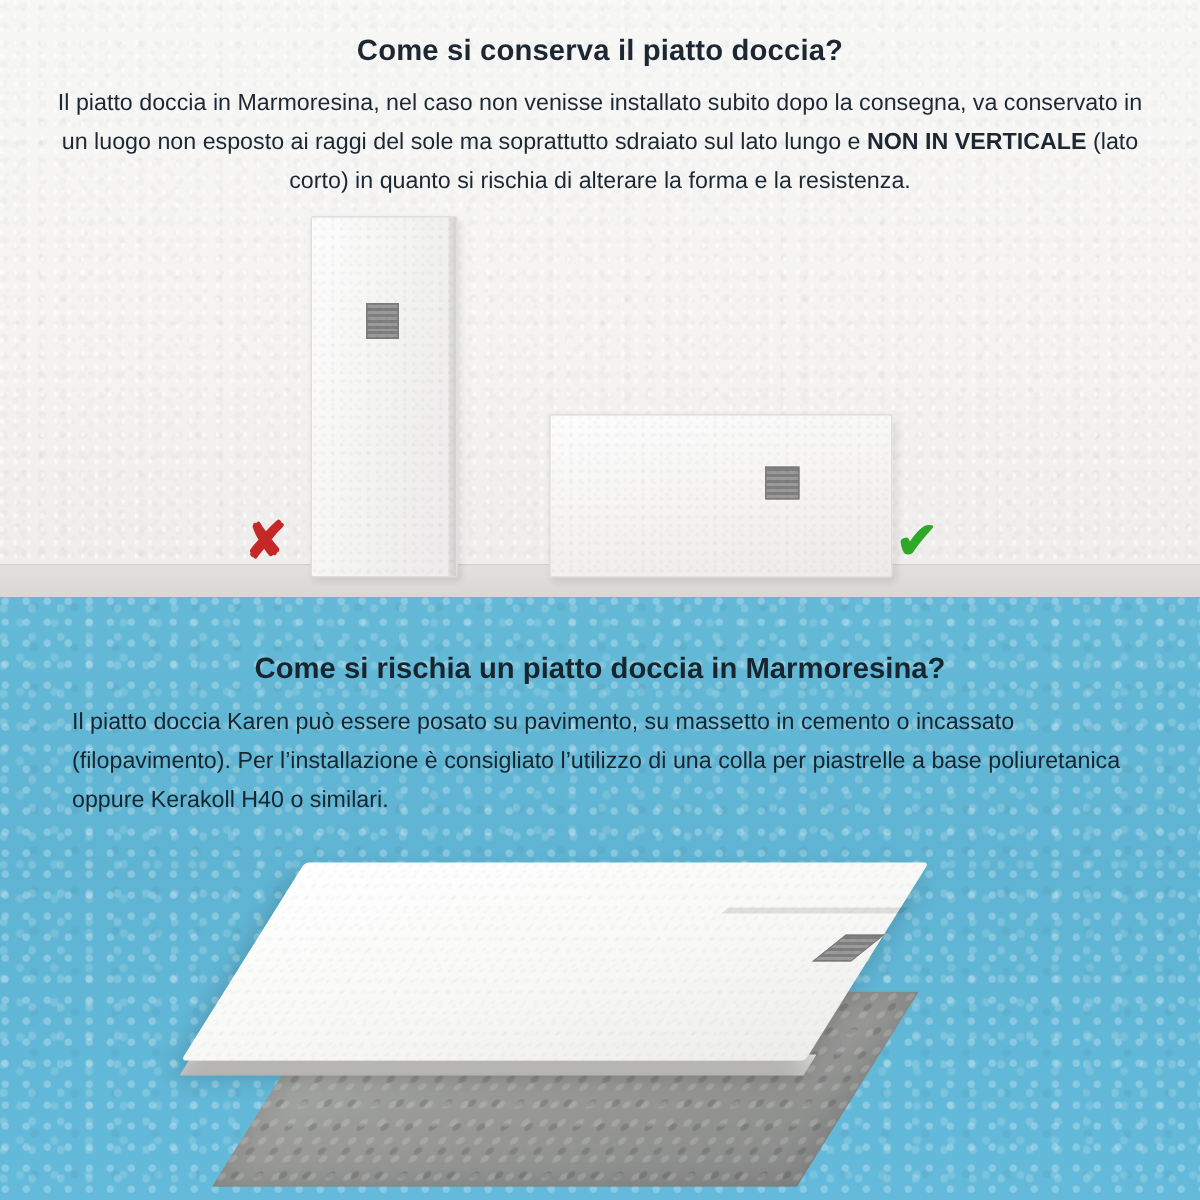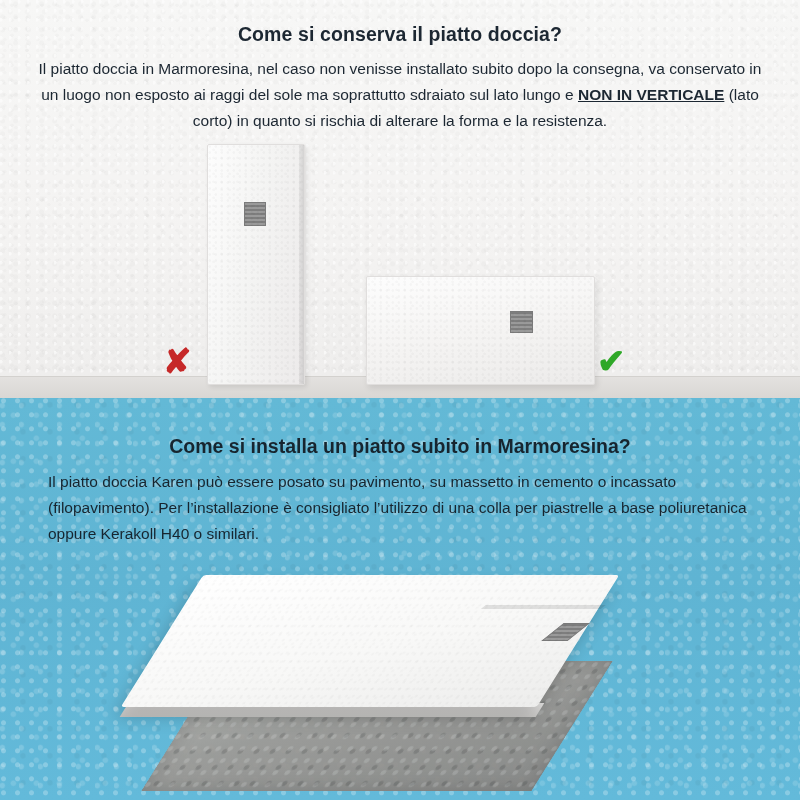--- a/index.html
+++ b/index.html
@@ -58,21 +58,20 @@
   .body-1 {
     position: absolute;
     left: 38px; right: 38px; top: 40px;
     text-align: center;
     font-size: 15.5px;
     line-height: 26px;
     color: #1c2732;
   }
   .body-1 .strong-underline {
     font-weight: bold;
-    text-decoration: underline;
   }
 
   
   .tray-vertical {
     position: absolute;
     left: 207px; top: 144px;
     width: 98px; height: 241px;
     background: linear-gradient(100deg, #fdfdfd 0%, #f4f4f3 45%, #eceaea 100%);
     border: 1px solid #e0dedd;
     border-radius: 2px;
@@ -286,21 +285,21 @@
       <div class="drain-h"></div>
     </div>
 
     <div class="mark-cross">✘</div>
     <div class="mark-check">✔</div>
   </section>
 
   <section class="section-two">
     <div class="water-texture"></div>
 
-    <h1 class="title-2">Come si installa un piatto subito in Marmoresina?</h1>
+    <h1 class="title-2">Come si rischia un piatto doccia in Marmoresina?</h1>
     <p class="body-2">Il piatto doccia Karen può essere posato su pavimento, su massetto in cemento o incassato (filopavimento). Per l’installazione è consigliato l’utilizzo di una colla per piastrelle a base poliuretanica oppure Kerakoll H40 o similari.</p>
 
     <div class="install-scene">
       <div class="sub-floor"></div>
       <div class="glue-patch"></div>
       <div class="drain-pipe"></div>
       <div class="tray-3d-side"></div>
       <div class="tray-3d">
         <div class="tray-groove"></div>
         <div class="drain-3d"></div>

